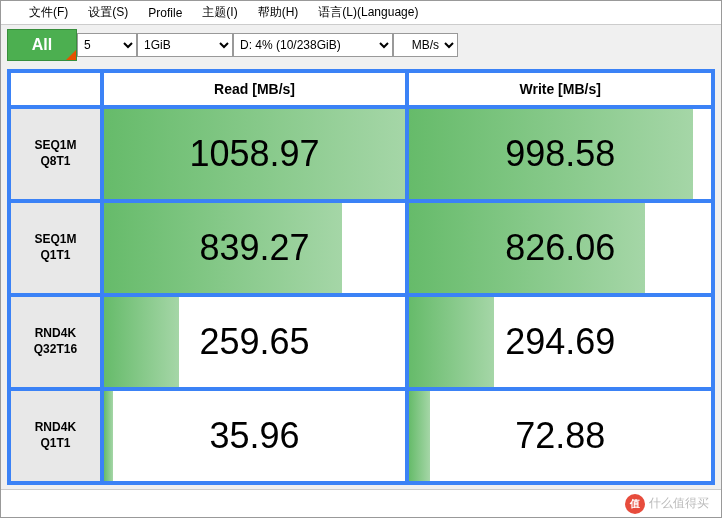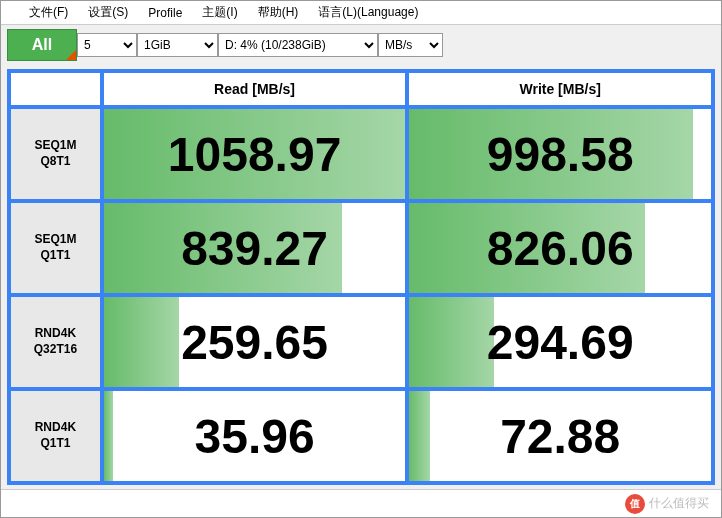--- a/index.html
+++ b/index.html
@@ -103,23 +103,23 @@
     }
     .select-box {
       height: 24px;
       border: 1px solid #999;
       background: #fff;
       font-size: 12px;
       padding: 0 2px;
       cursor: pointer;
     }
     .select-narrow { width: 60px; }
-    .select-medium { width: 81px; }
+    .select-medium { width: 96px; }
     .select-wide { width: 160px; }
-    .select-unit { width: 65px; }
+    .select-unit { width: 65px; text-align: right; }
     .main-content {
       flex: 1;
       padding: 4px 6px;
       display: flex;
       flex-direction: column;
       gap: 0;
     }
     .bench-table {
       width: 100%;
       border-collapse: collapse;
@@ -139,22 +139,22 @@
     }
     .row-label {
       background: #e8e8e8;
       font-weight: bold;
       font-size: 12px;
       width: 85px;
       color: #000;
       line-height: 1.3;
     }
     .value-cell {
-      font-weight: bold;
-      font-size: 48px;
+      font-weight: normal;
+      font-size: 36px;
       color: #000;
       position: relative;
       background: #fff;
       width: 280px;
     }
     .bar-bg {
       position: absolute;
       top: 0; left: 0; bottom: 0;
       background: linear-gradient(to right, #66bb6a, #a5d6a7);
       z-index: 0;

